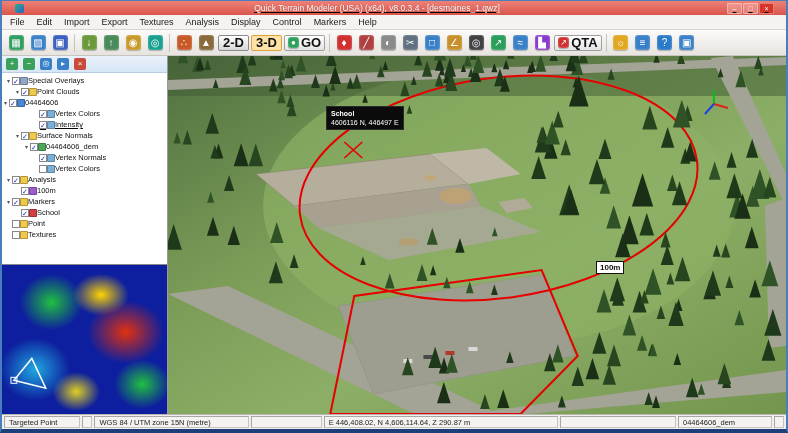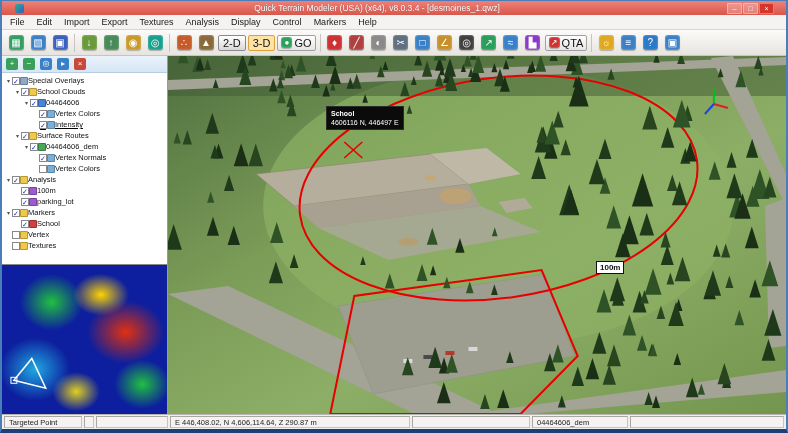--- a/index.html
+++ b/index.html
@@ -3,21 +3,21 @@
 <meta charset="utf-8">
 <style>
   * { box-sizing: border-box; margin: 0; padding: 0; }
   html,body { width:788px; height:433px; overflow:hidden; font-family:"Liberation Sans", sans-serif; background:#888; }
   .window { width:788px; height:433px; display:flex; flex-direction:column;
     border-left:2px solid #4a7ebb; border-right:2px solid #4a7ebb;
     border-top:1px solid #4a7ebb; border-bottom:4px solid #1d3f77; background:#ece9e6; }
 
   
   .titlebar { height:14px; display:flex; align-items:center; padding:0 12px;
-    background:linear-gradient(#ef8177,#d9564c); flex:0 0 auto; }
+    background:linear-gradient(#ef8177,#d9564c); flex:0 0 auto;text-decoration:underline; }
   .app-icon { width:9px; height:9px; border-radius:2px; margin:0 3px 0 1px;
     background:linear-gradient(135deg,#2fae8e,#2a5fc8); flex:0 0 auto; }
   .title-text { flex:1; text-align:center; font-size:8.5px; color:#fff; white-space:nowrap; overflow:hidden;
     text-shadow:0 0 1px rgba(0,0,0,.35); }
   .win-controls { display:flex; gap:1px; flex:0 0 auto; }
   .win-btn { width:15px; height:11px; font-size:7px; line-height:10px; text-align:center; color:#fff;
     background:rgba(255,255,255,.22); border:1px solid rgba(255,255,255,.35); border-radius:1px; cursor:default; }
   .win-btn.close { background:#d6362a; }
 
   
@@ -25,21 +25,21 @@
     border-bottom:1px solid #d8d5d0; flex:0 0 auto; padding-left:2px; }
   .menu-item { font-size:9px; color:#1a1a1a; padding:1px 6px; }
 
   
   .toolbar { height:26px; display:flex; align-items:center; gap:2px; padding:0 4px; flex:0 0 auto;
     background:linear-gradient(#fcfbfa,#e7e4df); border-bottom:1px solid #c8c5c0; overflow:hidden; }
   .tb-btn { height:20px; min-width:20px; display:flex; align-items:center; justify-content:center;
     gap:2px; border-radius:2px; border:1px solid transparent; }
   .tb-glyph { width:15px; height:15px; border-radius:3px; background:#888; color:#fff; font-size:10px;
     line-height:15px; text-align:center; box-shadow:inset 0 0 2px rgba(255,255,255,.5),0 1px 1px rgba(0,0,0,.25); }
-  .tb-label { font-size:11px; font-weight:normal; color:#111; }
+  .tb-label { font-size:13px; font-weight:bold; color:#111; }
   .tb-btn.text-btn { height:16px; padding:0 4px; border:1px solid #8a8a8a;
     background:linear-gradient(#ffffff,#d8d8d8); }
   .tb-btn.combo-btn { height:16px; padding:0 3px; border:1px solid #a0a0a0;
     background:linear-gradient(#ffffff,#e4e4e4); }
   .tb-btn.combo-btn .tb-glyph { width:11px; height:11px; line-height:11px; font-size:8px; }
   .tb-btn.pressed { background:#fde3a7; border-color:#dda03a; }
   .tb-sep { width:1px; height:18px; background:#c8c5c0; margin:0 2px; flex:0 0 auto; }
 
   
   .main { flex:1; display:flex; min-height:0; }
@@ -304,24 +304,24 @@
             <span class="cbx">✓</span>
             <span class="ic ic-overlay"></span>
             <span class="tree-label">Special Overlays</span>
           </div>
 
 
           <div class="tree-row text-btn" style="padding-left: 12px;">
             <span class="caret">▾</span>
             <span class="cbx">✓</span>
             <span class="ic ic-folder"></span>
-            <span class="tree-label">School Clouds</span>
-          </div>
-
-          <div class="tree-row text-btn" style="padding-left: 21px;">
+            <span class="tree-label">Point Clouds</span>
+          </div>
+
+          <div class="tree-row text-btn" style="">
             <span class="caret">▾</span>
             <span class="cbx">✓</span>
             <span class="ic ic-cloud"></span>
             <span class="tree-label">04464606</span>
           </div>
 
           <div class="tree-row text-btn" style="padding-left: 30px;">
             <span class="caret"></span>
             <span class="cbx">✓</span>
             <span class="ic ic-prop"></span>
@@ -332,21 +332,21 @@
             <span class="caret"></span>
             <span class="cbx">✓</span>
             <span class="ic ic-prop"></span>
             <span class="tree-label">Intensity</span>
           </div>
 
           <div class="tree-row text-btn" style="padding-left: 12px;">
             <span class="caret">▾</span>
             <span class="cbx">✓</span>
             <span class="ic ic-folder"></span>
-            <span class="tree-label">Surface Routes</span>
+            <span class="tree-label">Surface Normals</span>
           </div>
 
           <div class="tree-row text-btn" style="padding-left: 21px;">
             <span class="caret">▾</span>
             <span class="cbx">✓</span>
             <span class="ic ic-surface"></span>
             <span class="tree-label">04464606_dem</span>
           </div>
 
           <div class="tree-row text-btn" style="padding-left: 30px;">
@@ -370,46 +370,40 @@
             <span class="tree-label">Analysis</span>
           </div>
 
           <div class="tree-row text-btn" style="padding-left: 12px;">
             <span class="caret"></span>
             <span class="cbx">✓</span>
             <span class="ic ic-vector"></span>
             <span class="tree-label">100m</span>
           </div>
 
-          <div class="tree-row text-btn" style="padding-left: 12px;">
-            <span class="caret"></span>
-            <span class="cbx">✓</span>
-            <span class="ic ic-vector"></span>
-            <span class="tree-label">parking_lot</span>
-          </div>
 
           <div class="tree-row text-btn" style="padding-left: 3px;">
             <span class="caret">▾</span>
             <span class="cbx">✓</span>
             <span class="ic ic-folder"></span>
             <span class="tree-label">Markers</span>
           </div>
 
           <div class="tree-row text-btn" style="padding-left: 12px;">
             <span class="caret"></span>
             <span class="cbx">✓</span>
             <span class="ic ic-marker"></span>
             <span class="tree-label">School</span>
           </div>
 
           <div class="tree-row text-btn" style="padding-left: 3px;">
             <span class="caret"></span>
             <span class="cbx empty"></span>
             <span class="ic ic-folder"></span>
-            <span class="tree-label">Vertex</span>
+            <span class="tree-label">Point</span>
           </div>
 
           <div class="tree-row text-btn" style="padding-left: 3px;">
             <span class="caret"></span>
             <span class="cbx empty"></span>
             <span class="ic ic-folder"></span>
             <span class="tree-label">Textures</span>
           </div>
 
       </div>
@@ -678,20 +672,23 @@
   <div class="statusbar">
 
       <div class="sb-seg" style="width: 78px;">
         <span>Targeted Point</span>
       </div>
 
       <div class="sb-seg" style="width: 10px;">
         <span></span>
       </div>
 
+      <div class="sb-seg" style="width: 158px;">
+        <span>WGS 84 / UTM zone 15N (metre)</span>
+      </div>
 
       <div class="sb-seg" style="width: 72px;">
         <span></span>
       </div>
 
       <div class="sb-seg" style="width: 240px;">
         <span>E 446,408.02, N 4,606,114.64, Z 290.87 m</span>
       </div>
 
       <div class="sb-seg" style="width: 118px;">

